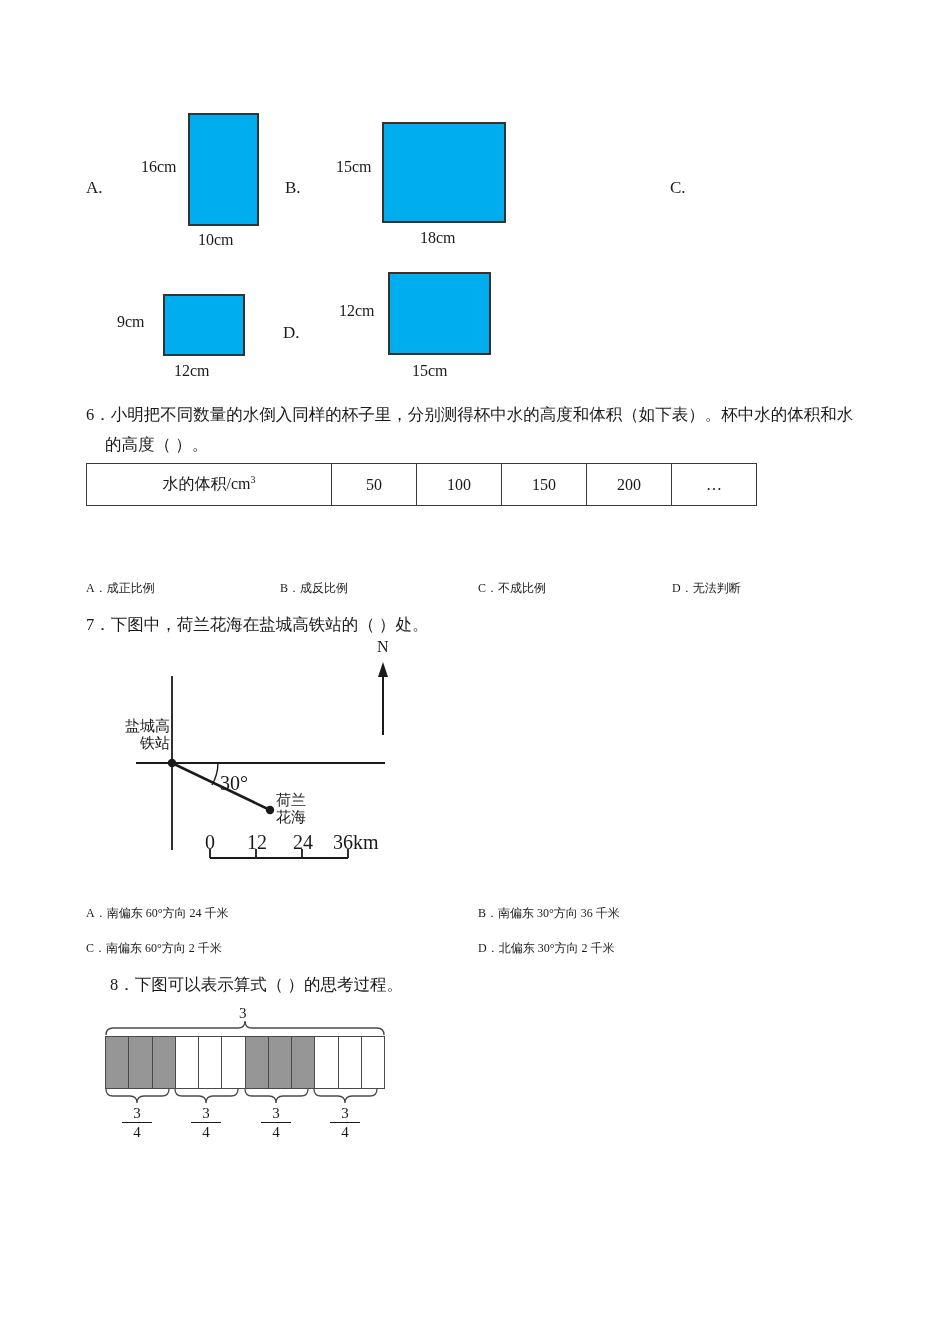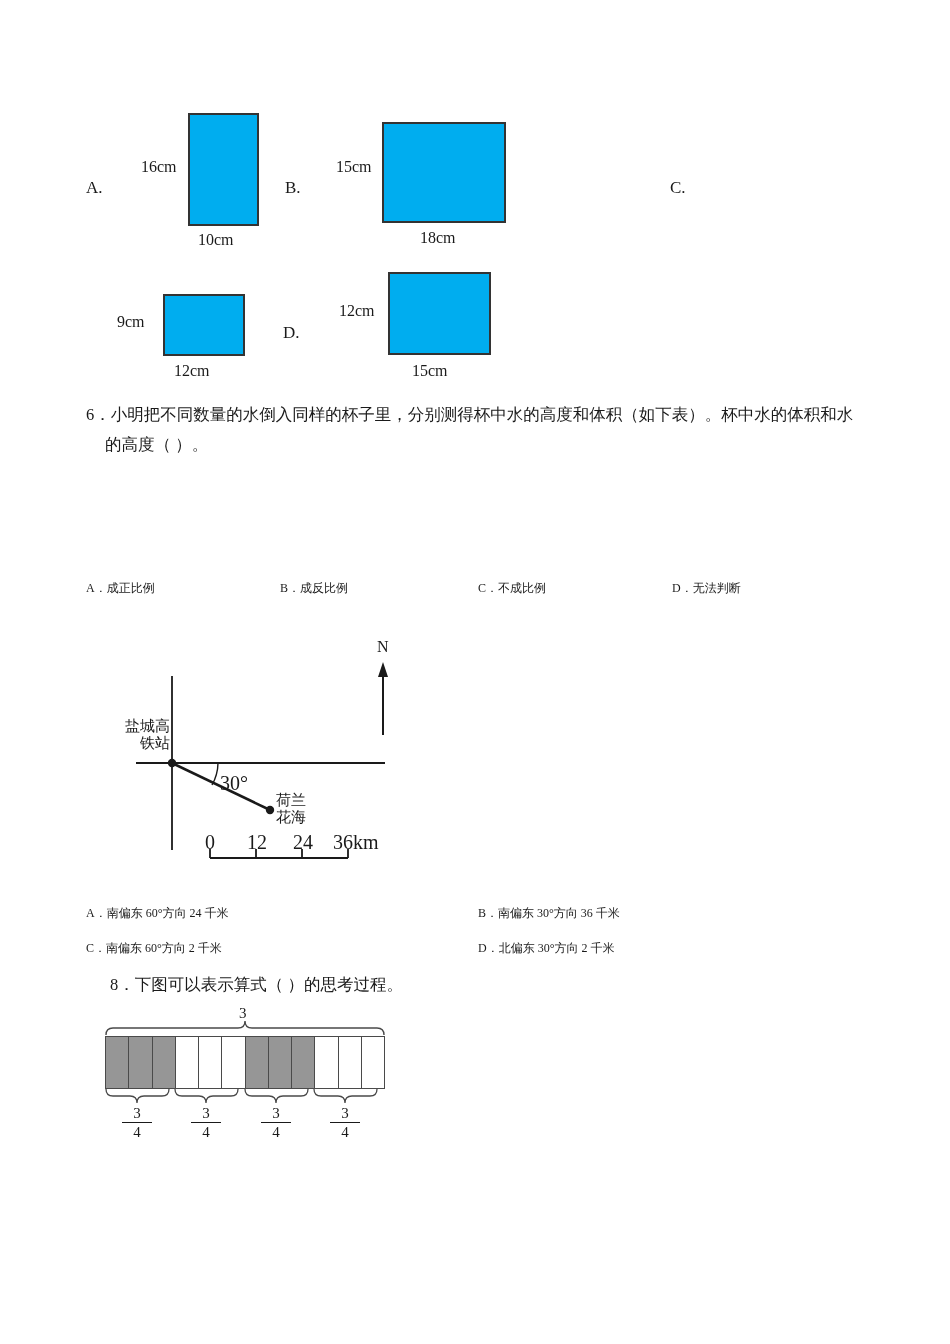--- a/index.html
+++ b/index.html
@@ -161,28 +161,37 @@
     <span class="dim" style="left:339px;top:302px;">12cm</span>
     <div class="rect" style="left:388px;top:272px;width:103px;height:83px;"></div>
     <span class="dim" style="left:412px;top:362px;">15cm</span>
   </div>
 
   <div class="qtext" style="left:86px;top:400px;">6．小明把不同数量的水倒入同样的杯子里，分别测得杯中水的高度和体积（如下表）。杯中水的体积和水</div>
   <div class="qtext" style="left:105px;top:430px;">的高度（      ）。</div>
 
   <table class="data-table" style="left:86px;top:463px;width:667px;">
     <tbody>
+      <tr>
+        <td class="rowhead"><span>水的体积/cm</span><sup>3</sup></td>
+        <td class="datacell">50</td>
+        <td class="datacell">100</td>
+        <td class="datacell">150</td>
+        <td class="datacell">200</td>
+        <td class="datacell">…</td>
+      </tr>
     </tbody>
   </table>
 
   <span class="choice" style="left:86px;top:580px;">A．成正比例</span>
   <span class="choice" style="left:280px;top:580px;">B．成反比例</span>
   <span class="choice" style="left:478px;top:580px;">C．不成比例</span>
   <span class="choice" style="left:672px;top:580px;">D．无法判断</span>
 
+  <div class="qtext" style="left:86px;top:610px;">7．下图中，荷兰花海在盐城高铁站的（      ）处。</div>
 
   <div class="diagram7" style="left:100px;top:640px;width:340px;height:240px;">
     <svg width="340" height="240" viewBox="0 0 340 240">
 
       <line x1="72" y1="36" x2="72" y2="210" stroke="#1a1a1a" stroke-width="1.8"></line>
 
       <line x1="36" y1="123" x2="285" y2="123" stroke="#1a1a1a" stroke-width="1.8"></line>
 
       <circle cx="72" cy="123" r="4.2" fill="#1a1a1a"></circle>
 

